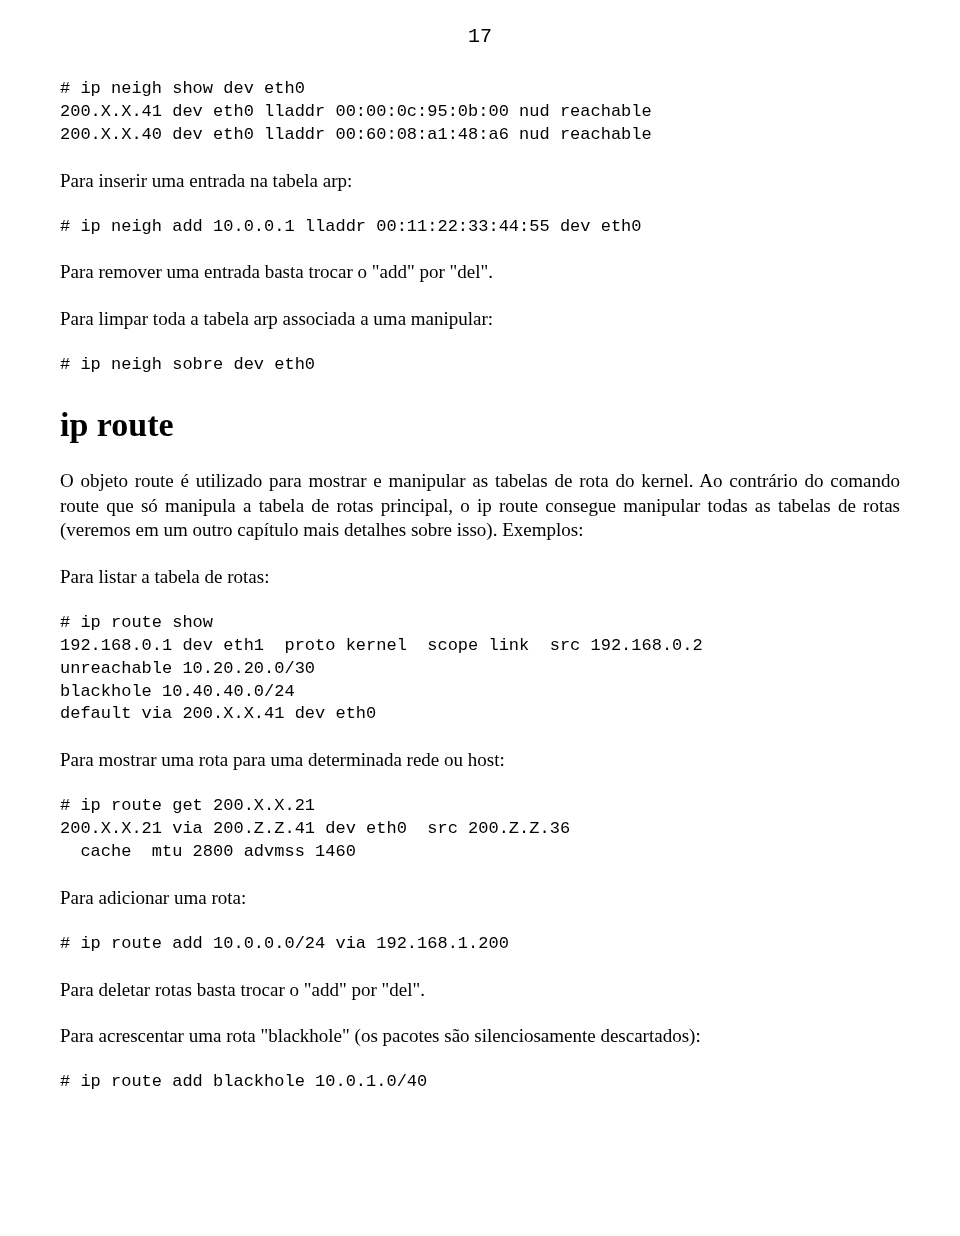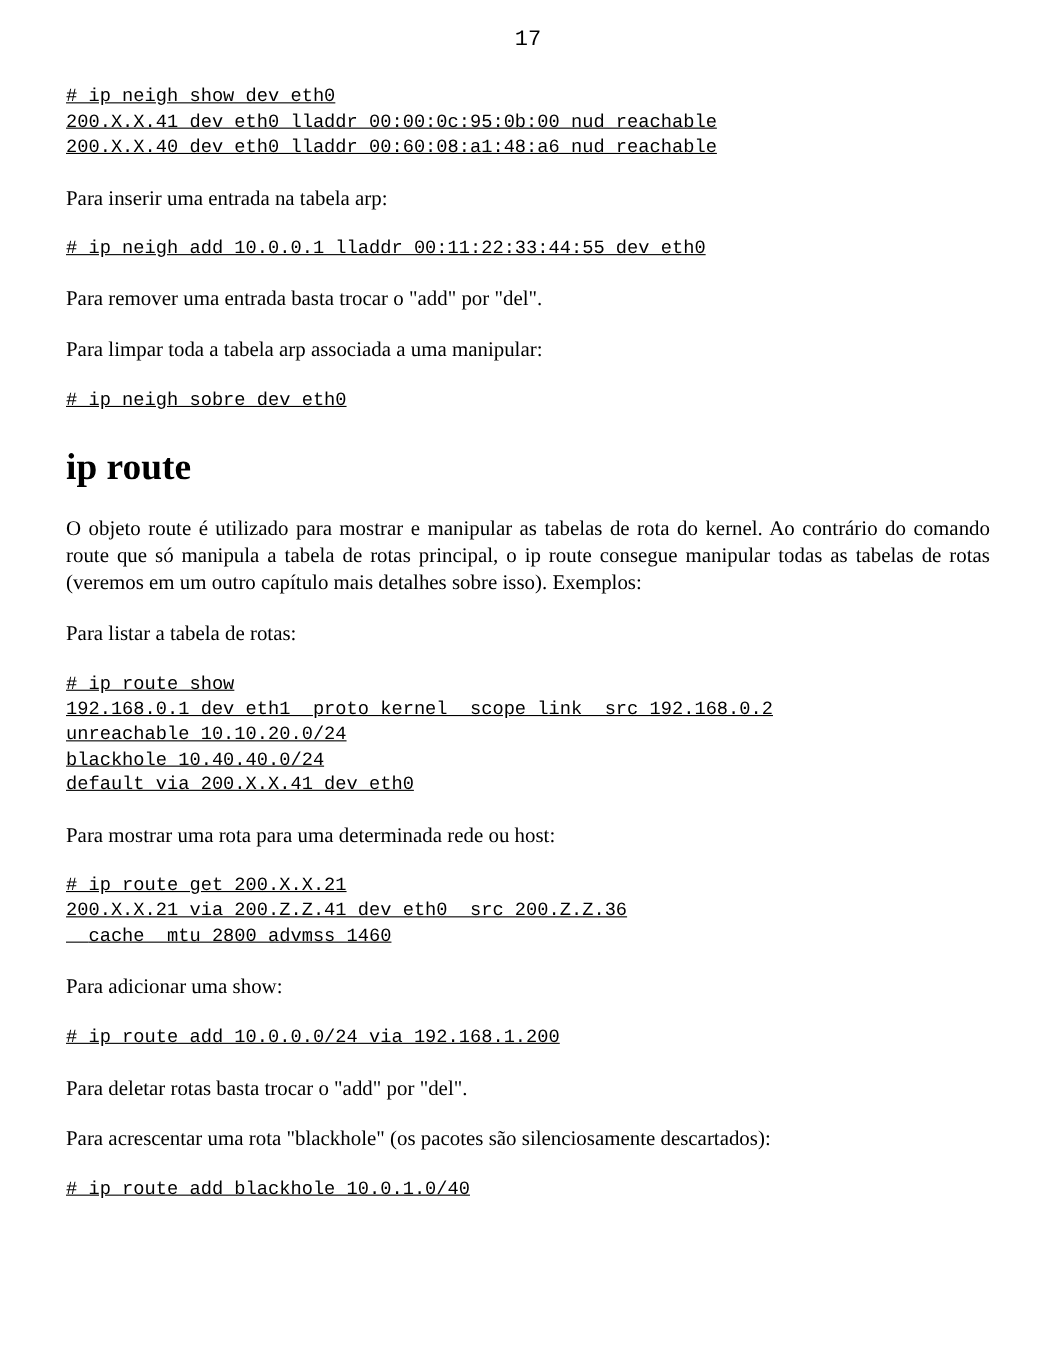--- a/index.html
+++ b/index.html
@@ -21,21 +21,20 @@
     font-family: "Courier New", Courier, monospace;
     font-size: 20px;
     margin-bottom: 28px;
   }
   .mono {
     font-family: "Courier New", Courier, monospace;
     font-size: 17px;
     white-space: pre-wrap;
     margin: 14px 0;
     line-height: 1.35;
-    text-decoration: underline;
   }
   .body-text {
     margin: 22px 0;
     text-align: justify;
   }
   h1.section {
     font-family: "Times New Roman", Times, serif;
     font-weight: bold;
     font-size: 34px;
     margin: 26px 0 6px 0;
@@ -61,31 +60,31 @@
 <div class="mono"># ip neigh sobre dev eth0</div>
 
 <h1 class="section">ip route</h1>
 
 <div class="body-text">O objeto route é utilizado para mostrar e manipular as tabelas de rota do kernel. Ao contrário do comando route que só manipula a tabela de rotas principal, o ip route consegue manipular todas as tabelas de rotas (veremos em um outro capítulo mais detalhes sobre isso). Exemplos:</div>
 
 <div class="body-text">Para listar a tabela de rotas:</div>
 
 <div class="mono"># ip route show
 192.168.0.1 dev eth1  proto kernel  scope link  src 192.168.0.2
-unreachable 10.10.20.0/24
+unreachable 10.20.20.0/30
 blackhole 10.40.40.0/24
 default via 200.X.X.41 dev eth0</div>
 
 <div class="body-text">Para mostrar uma rota para uma determinada rede ou host:</div>
 
 <div class="mono"># ip route get 200.X.X.21
 200.X.X.21 via 200.Z.Z.41 dev eth0  src 200.Z.Z.36
   cache  mtu 2800 advmss 1460</div>
 
-<div class="body-text">Para adicionar uma show:</div>
+<div class="body-text">Para adicionar uma rota:</div>
 
 <div class="mono"># ip route add 10.0.0.0/24 via 192.168.1.200</div>
 
 <div class="body-text">Para deletar rotas basta trocar o "add" por "del".</div>
 
 <div class="body-text">Para acrescentar uma rota "blackhole" (os pacotes são silenciosamente descartados):</div>
 
 <div class="mono"># ip route add blackhole 10.0.1.0/40</div>
 
 </body></html>

